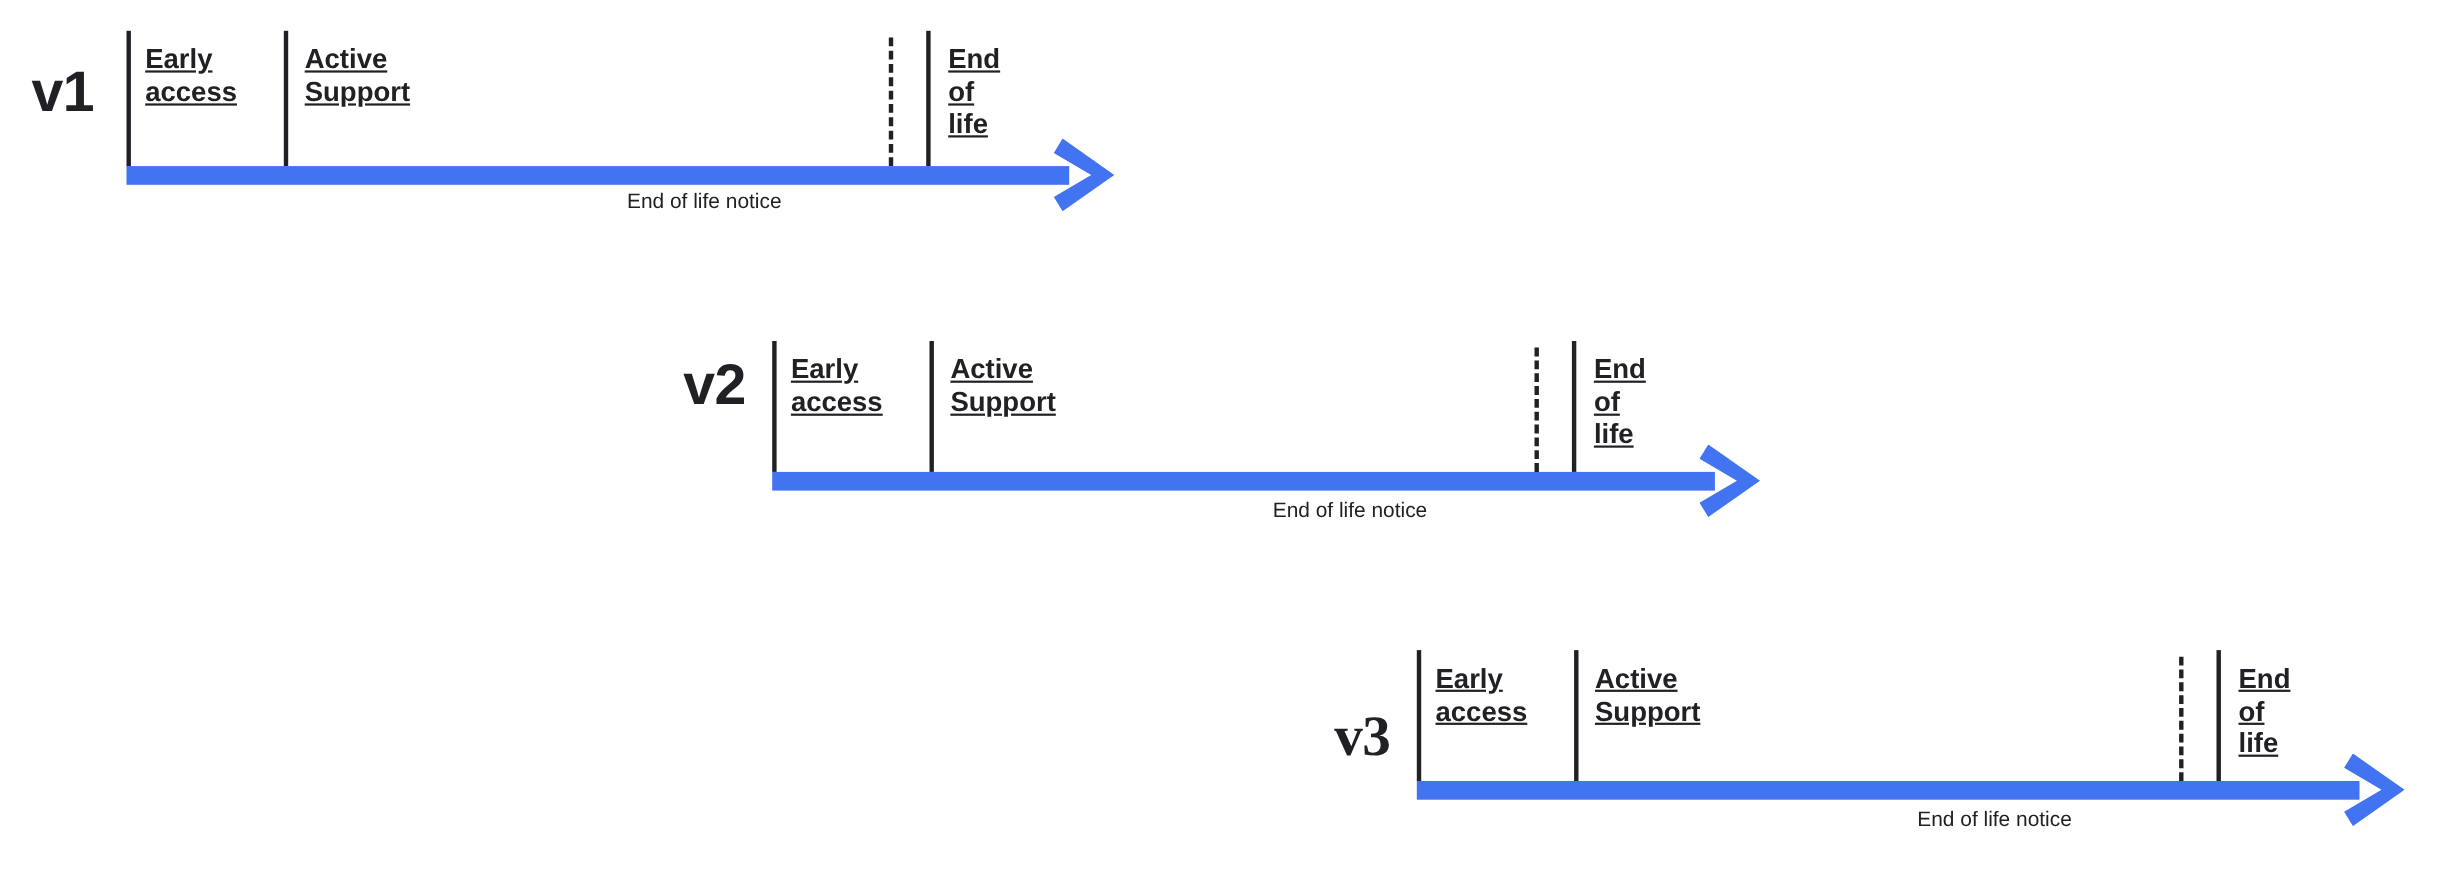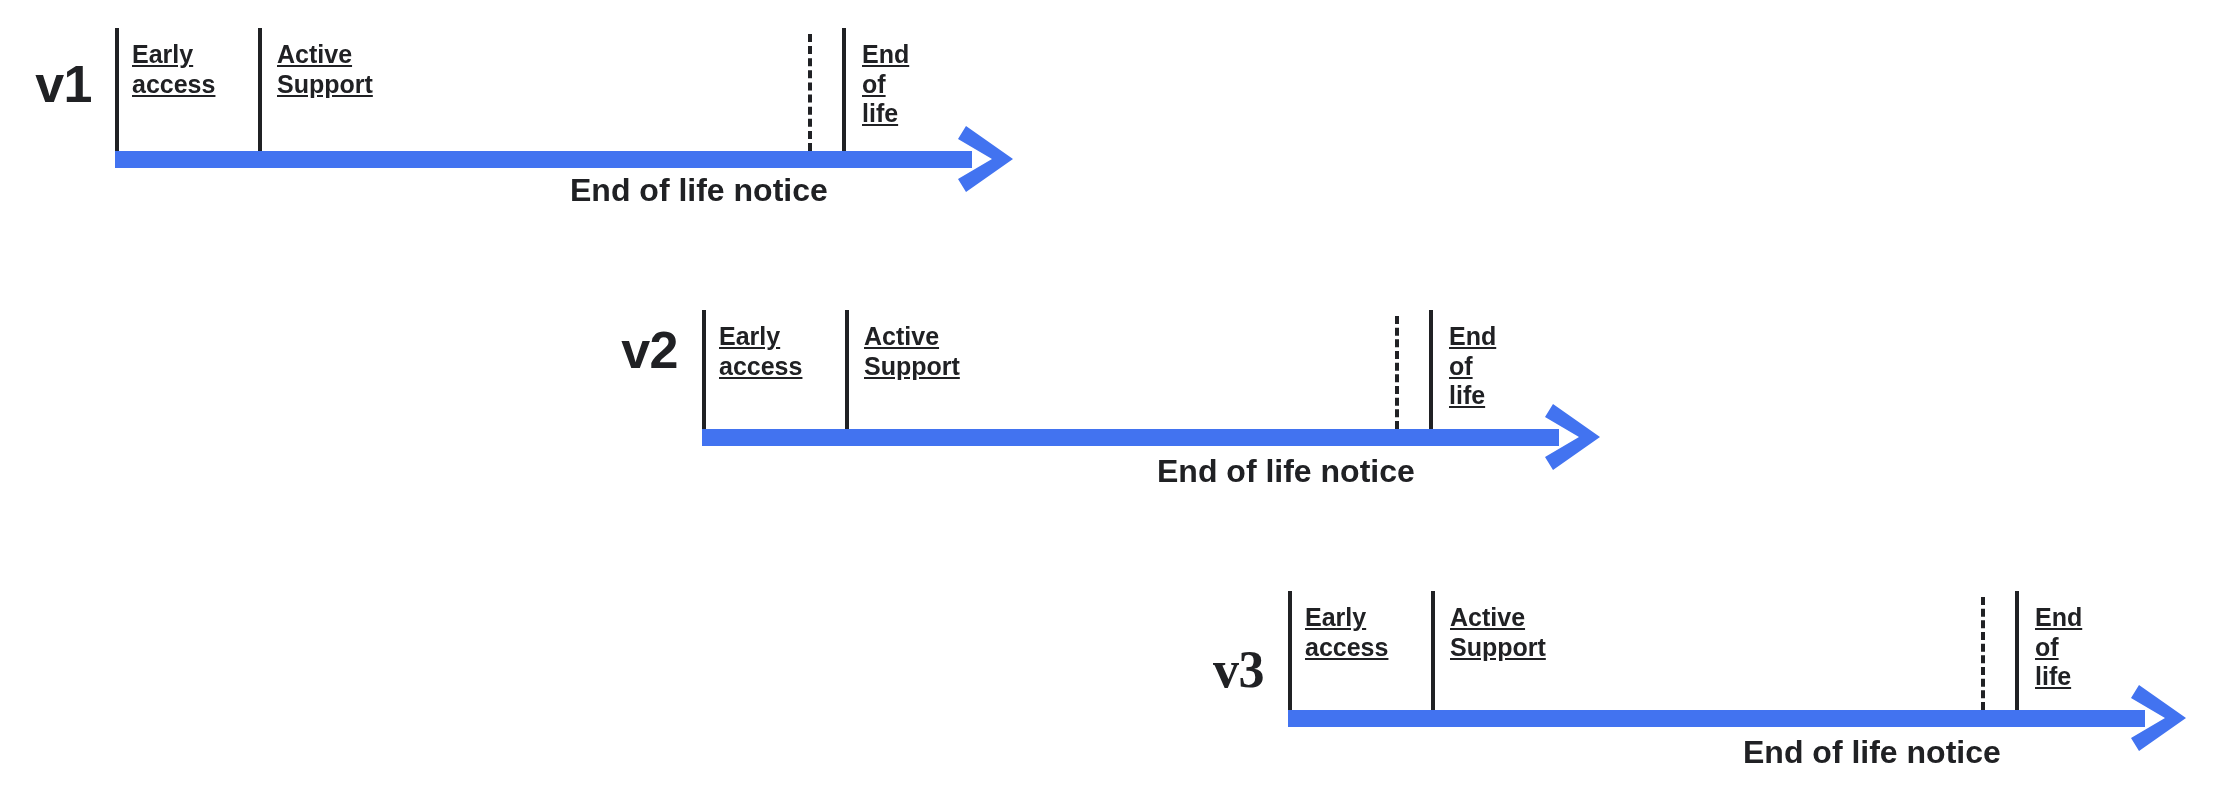--- a/index.html
+++ b/index.html
@@ -72,33 +72,33 @@
     font-weight: 700;
     color: #202124;
     line-height: 1.18;
     white-space: pre-line;
     text-decoration: underline;
   }
 
   
   .notice-label {
     position: absolute;
-    font-size: 32px;
-    font-weight: 700;
+    font-size: 19px;
+    font-weight: 400;
     color: #202124;
     line-height: 1;
     white-space: nowrap;
   }
 </style>
 </head>
 <body>
 
 <div id="diagram" style="width: 2228px; height: 812px; background: rgb(255, 255, 255);">
     <div class="track">
-      <div class="version-label" style="left: 22px; top: 58px; width: 70px;">v1</div>
+      <div class="version-label" style="left: 22px; top: 58px; width: 70px; text-align: center;">v1</div>
       <div class="timeline-bar" style="left: 115px; top: 151px; width: 857px; background: rgb(66, 115, 240);"></div>
       <div class="arrow-head" style="left: 958px; top: 126px; width: 55px; height: 66px;">
         <svg width="55" height="66" viewBox="0 0 55 66">
           <path d="M8 0 L55 33 L8 66 L0 53 L34 33 L0 13 Z" fill="#4273f0"></path>
         </svg>
       </div>
       <div class="divider" style="left: 115px; top: 28px; height: 123px; background: rgb(32, 33, 36);"></div>
       <div class="divider" style="left: 258px; top: 28px; height: 123px; background: rgb(32, 33, 36);"></div>
       <div class="divider dashed" style="left: 808px; top: 34px; height: 117px; border-left-color: rgb(32, 33, 36);"></div>
       <div class="divider" style="left: 842px; top: 28px; height: 123px; background: rgb(32, 33, 36);"></div>

